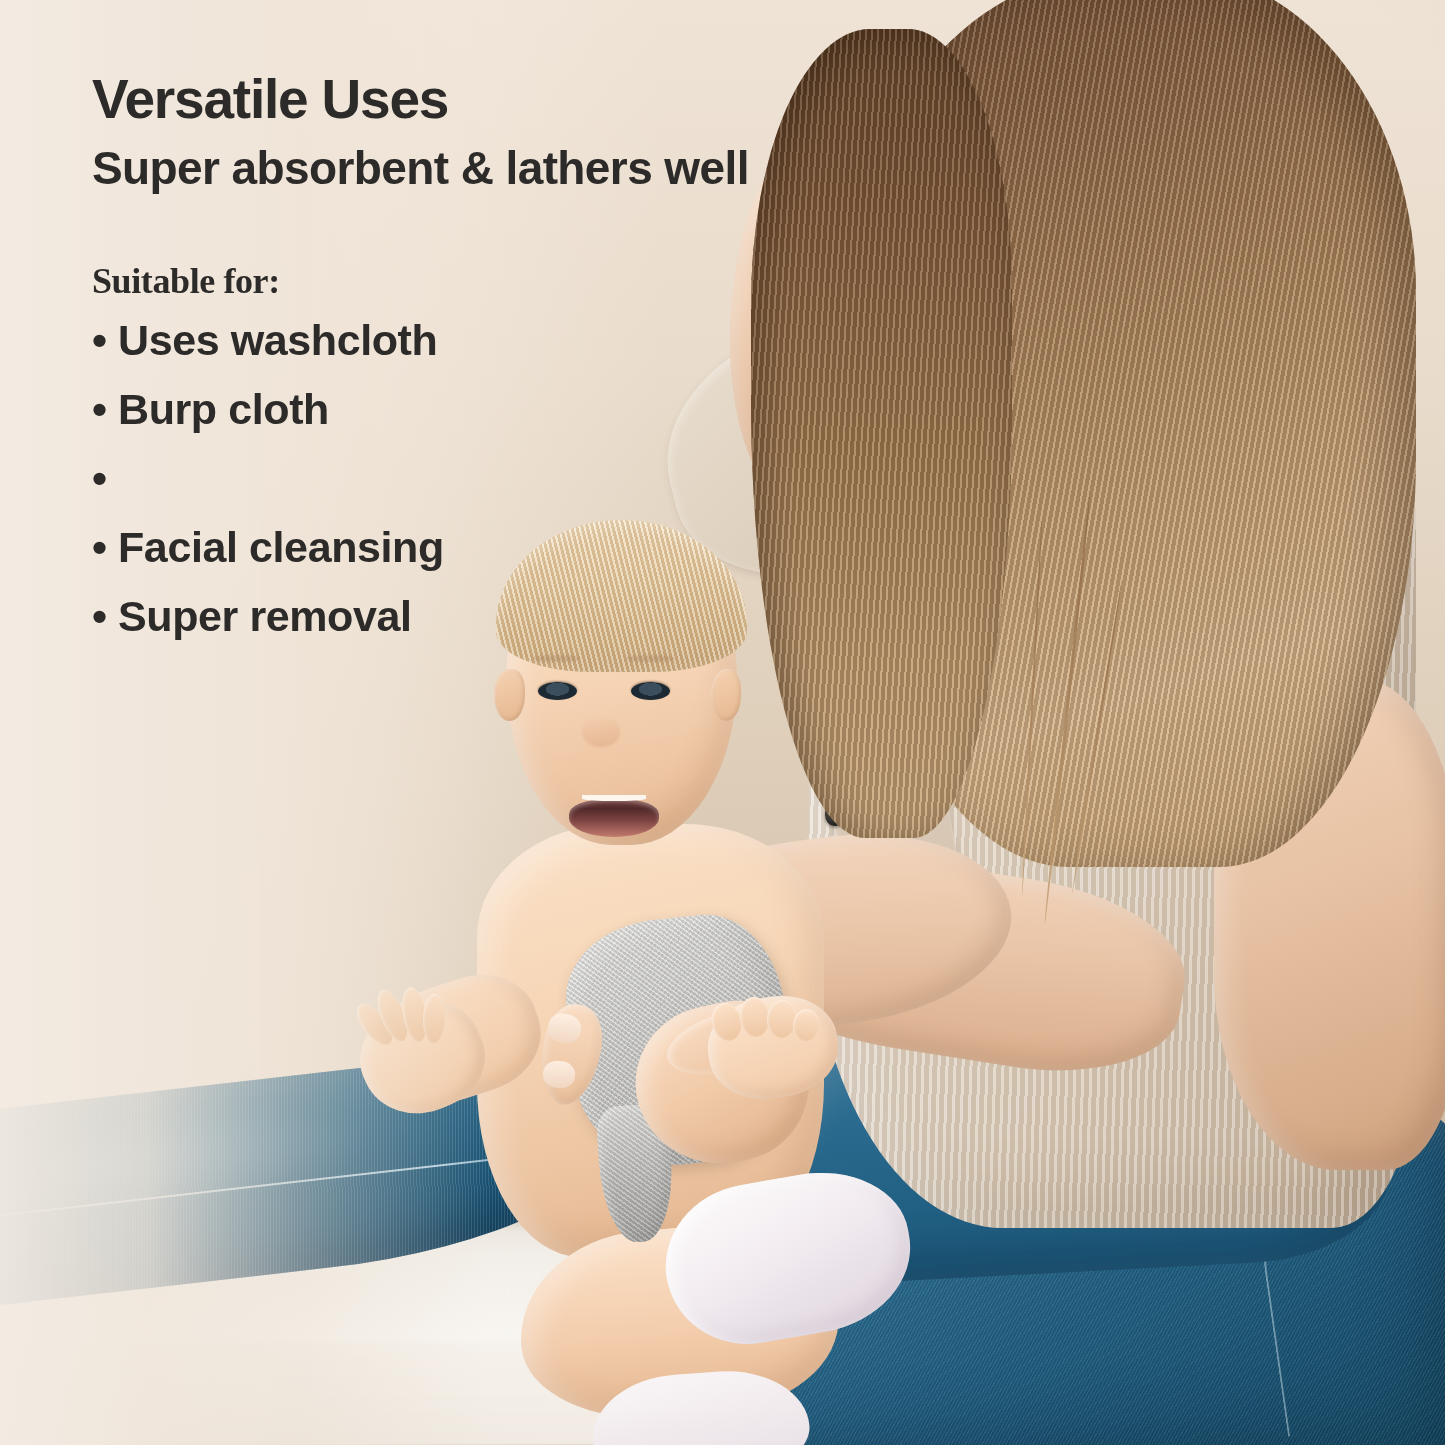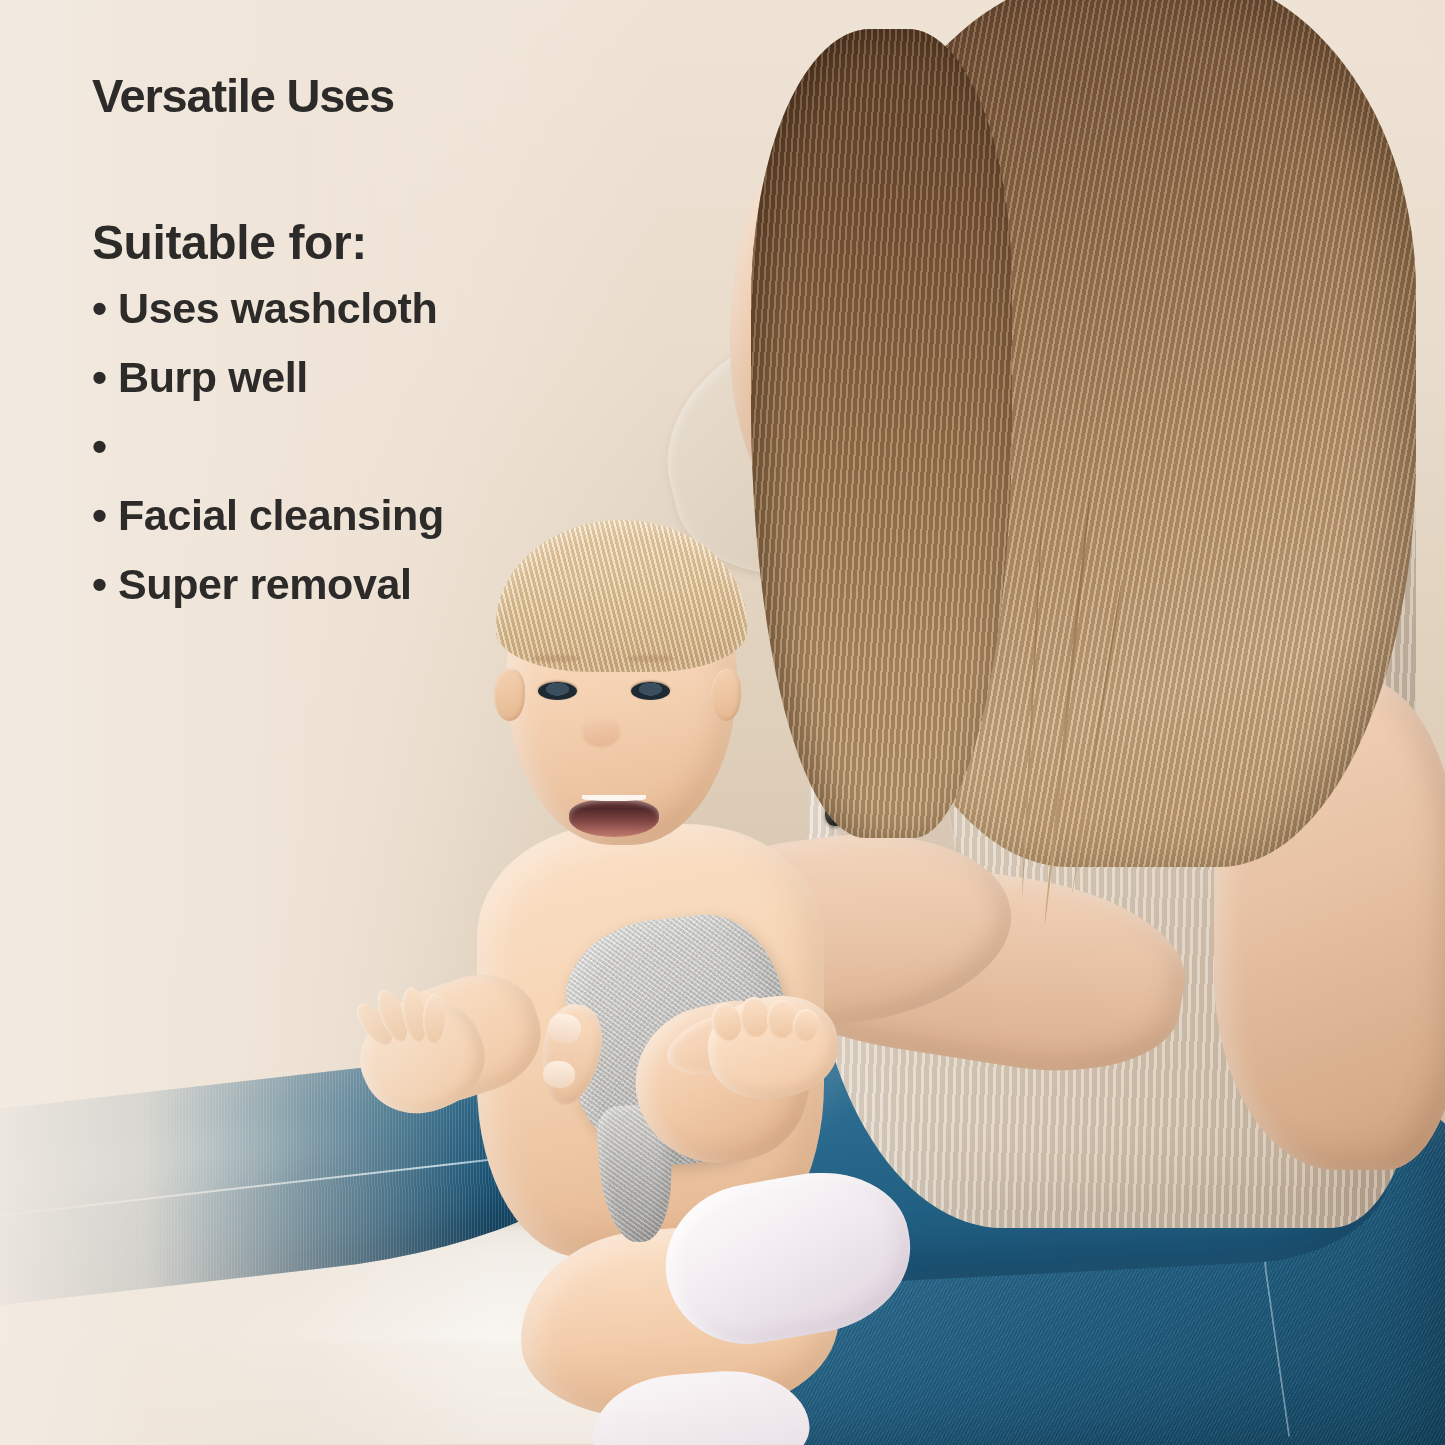--- a/index.html
+++ b/index.html
@@ -421,32 +421,33 @@
       rgba(243,235,226,.96) 0%, rgba(240,230,219,.86) 30%,
       rgba(236,224,210,.45) 62%, rgba(232,220,205,0) 100%);
   }
 
   
   .textblock{
     position:absolute; left:92px; top:72px; width:860px;
     color:#2C2B29;
   }
   .title{
-    font-size:47px; font-weight:700; letter-spacing:-1.2px;
+    font-size:55px; font-weight:700; letter-spacing:-1.2px;
     line-height:1.0; white-space:nowrap;
   }
   .subtitle{
     margin-top:18px;
     font-size:46px; font-weight:700; letter-spacing:-0.6px;
     line-height:1.0; white-space:nowrap;
   }
   .suitable{
-    margin-top:100px;
-    font-size:48px; font-weight:700; letter-spacing:-0.4px;
+    margin-top:72px;
+    font-size:36px; font-weight:700; letter-spacing:-0.4px;
     line-height:1.0;
+    font-family:Liberation Serif, serif;
   }
   ul.bullets{ list-style:none; margin-top:20px; }
   ul.bullets li{
     font-size:43px; font-weight:700; letter-spacing:-0.4px;
     line-height:1.0; margin-bottom:26px;
     display:flex; align-items:baseline;
   }
   ul.bullets li .dot{
     display:inline-block; width:26px; flex:0 0 26px;
   }
@@ -553,29 +554,30 @@
     <div class="gf gf2"></div>
     <div class="gf gf3"></div>
     <div class="gf gf4"></div>
 
     <div class="vignette"></div>
     <div class="blend-left"></div>
   </div>
 
   <div class="textblock">
     <div class="title">Versatile Uses</div>
+    <div class="subtitle">Super absorbent &amp; lathers well</div>
     <div class="suitable">Suitable for:</div>
     <ul class="bullets">
       <li>
         <span class="dot">•</span>
         <span>Uses washcloth</span>
       </li>
       <li>
         <span class="dot">•</span>
-        <span>Burp well</span>
+        <span>Burp cloth</span>
       </li>
       <li>
         <span class="dot">•</span>
       </li>
       <li>
         <span class="dot">•</span>
         <span>Facial cleansing</span>
       </li>
       <li>
         <span class="dot">•</span>

